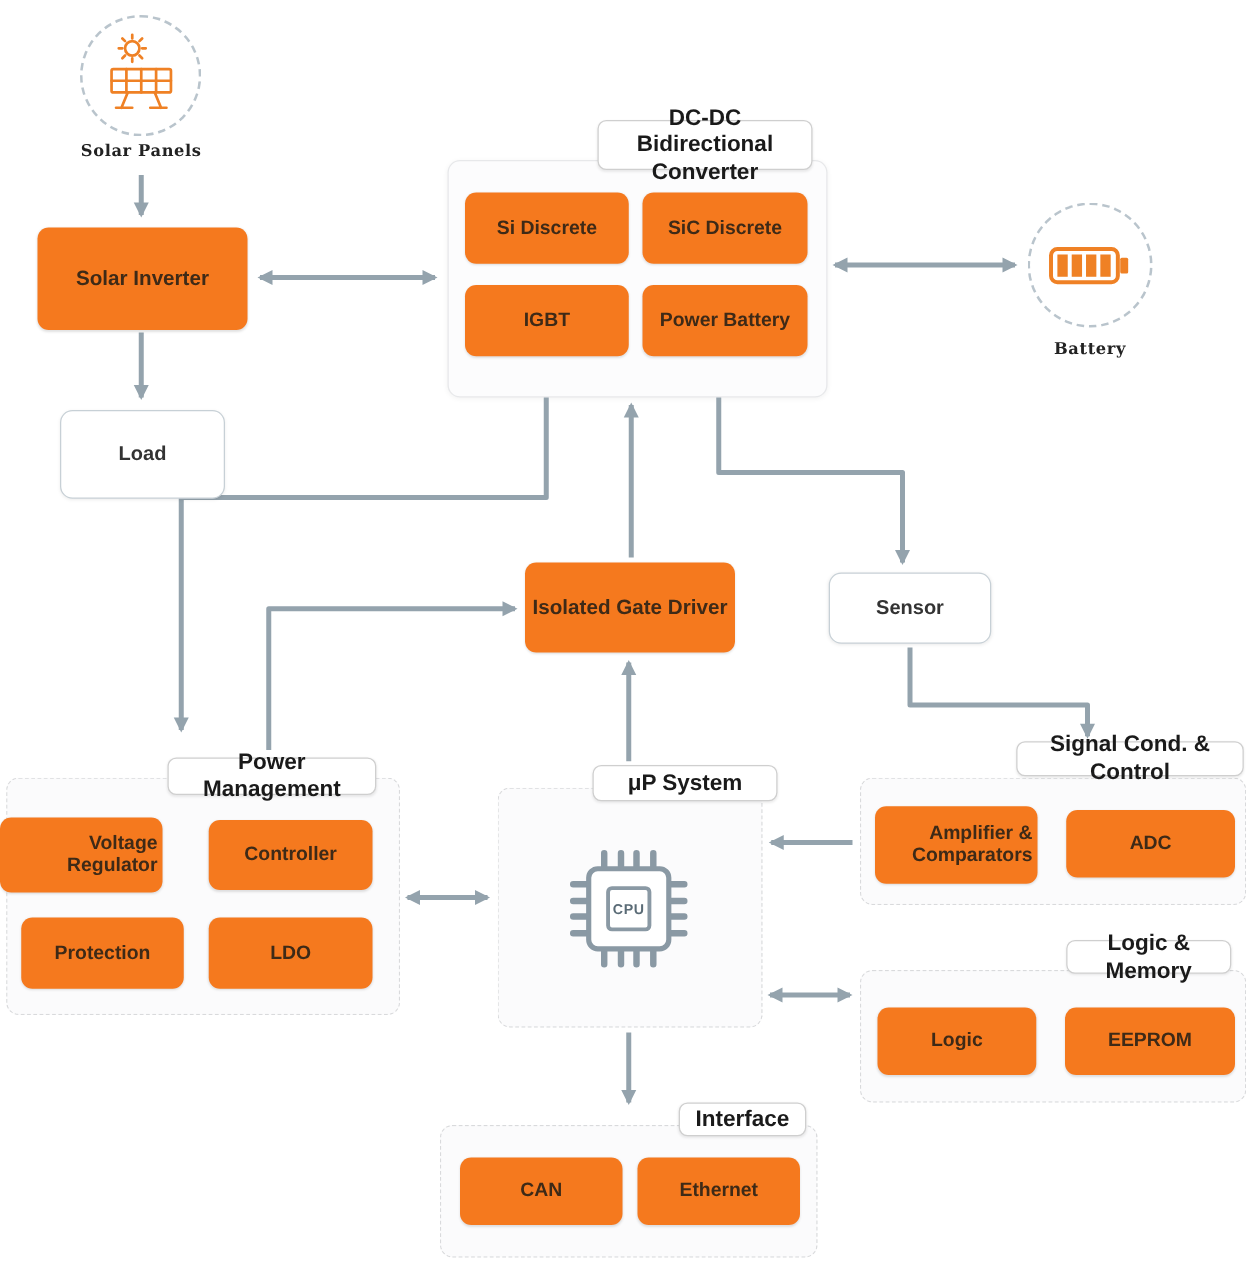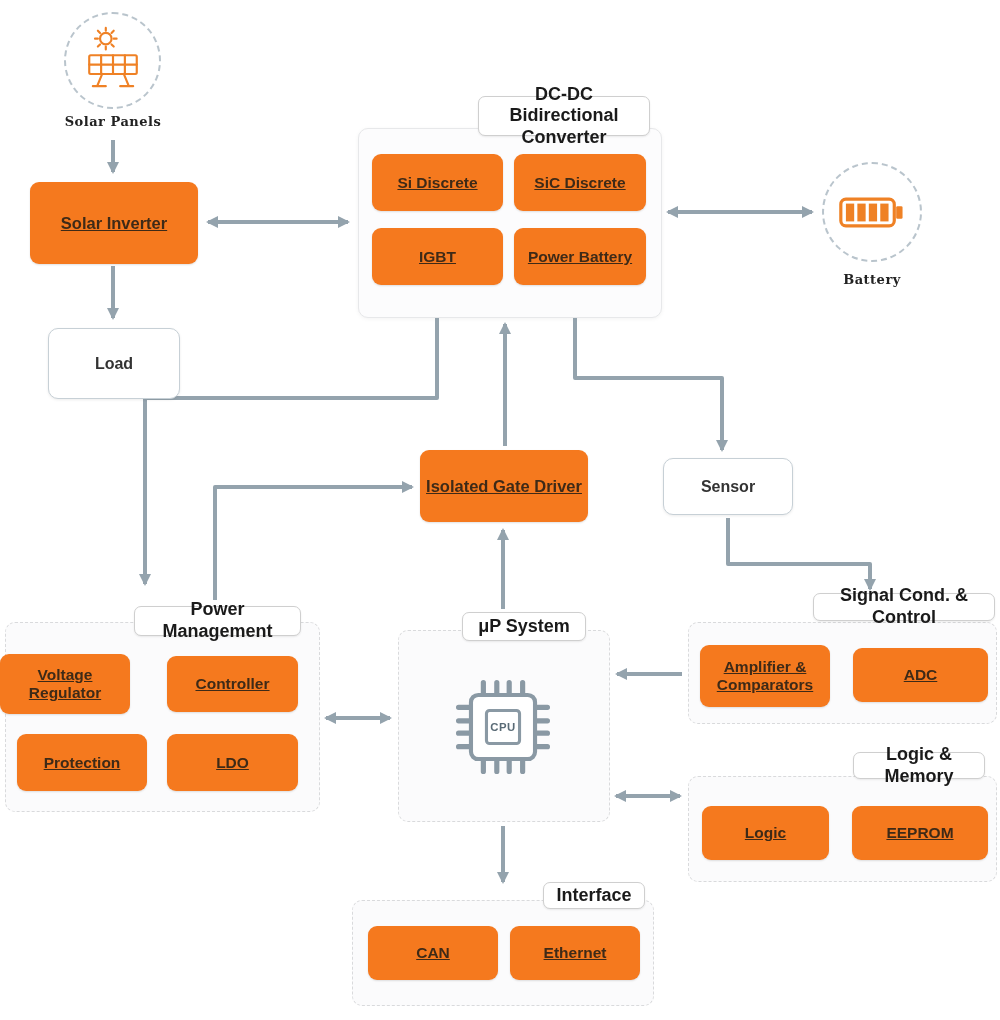--- a/index.html
+++ b/index.html
@@ -14,23 +14,23 @@
   }
   .group.solid{border:1px solid #e7e8ea;background:#fcfcfd;box-shadow:0 1px 4px rgba(0,0,0,0.05);}
   .pill{
     position:absolute;background:#ffffff;border:1px solid #cfcfcf;border-radius:7px;
     z-index:3;display:flex;align-items:center;justify-content:center;text-align:center;
     font-weight:bold;font-size:18px;color:#1a1a1a;line-height:1.2;
     box-shadow:0 1px 2px rgba(0,0,0,0.08);padding:2px 6px;box-sizing:border-box;
   }
   .orange-block{
     position:absolute;background:#f5791e;border-radius:9px;z-index:2;
-    display:flex;align-items:center;justify-content:center;text-align:center;
+    display:flex;align-items:center;justify-content:center;text-align:right;
     font-weight:bold;font-size:15.5px;color:#3e2a17;line-height:1.15;
-    box-shadow:0 1px 2px rgba(0,0,0,0.12);padding:4px;box-sizing:border-box;text-decoration:underline;
+    box-shadow:0 1px 2px rgba(0,0,0,0.12);padding:4px;box-sizing:border-box;
   }
   .white-node{
     position:absolute;background:#ffffff;border:1px solid #c7d0d6;border-radius:10px;z-index:2;
     display:flex;align-items:center;justify-content:center;text-align:center;
     font-weight:bold;font-size:16px;color:#333333;box-shadow:0 1px 3px rgba(0,0,0,0.08);
     box-sizing:border-box;
   }
   .icon-circle{
     position:absolute;border:2px dashed #b9c4cc;border-radius:50%;z-index:2;
     display:flex;align-items:center;justify-content:center;background:#ffffff;
@@ -116,21 +116,21 @@
 
   <div class="orange-block" style="left:420px;top:450px;width:168px;height:72px;font-size:16.5px;">Isolated Gate Driver</div>
   <div class="white-node" style="left:663px;top:458px;width:130px;height:57px;">Sensor</div>
 
   <div class="pill" style="left:134px;top:606px;width:167px;height:30px;">Power Management</div>
   <div class="orange-block" style="left:0;top:654px;width:130px;height:60px;">Voltage Regulator</div>
   <div class="orange-block" style="left:167px;top:656px;width:131px;height:56px;">Controller</div>
   <div class="orange-block" style="left:17px;top:734px;width:130px;height:57px;">Protection</div>
   <div class="orange-block" style="left:167px;top:734px;width:131px;height:57px;">LDO</div>
 
-  <div class="pill" style="left:462px;top:612px;width:124px;height:29px;">μP System</div>
+  <div class="pill" style="left:474px;top:612px;width:148px;height:29px;">μP System</div>
   <div class="cpu-icon" style="left:441px;top:665px;width:124px;height:124px;">
     <svg width="124" height="124" viewBox="0 0 120 120" fill="none" stroke="#8a99a4" stroke-linecap="round">
       <g stroke-width="5">
         <path d="M41 28 L41 17 M54 28 L54 17 M66 28 L66 17 M79 28 L79 17"></path>
         <path d="M41 92 L41 103 M54 92 L54 103 M66 92 L66 103 M79 92 L79 103"></path>
         <path d="M28 41 L17 41 M28 54 L17 54 M28 66 L17 66 M28 79 L17 79"></path>
         <path d="M92 41 L103 41 M92 54 L103 54 M92 66 L103 66 M92 79 L103 79"></path>
       </g>
       <rect x="29" y="29" width="62" height="62" rx="7" stroke-width="4" fill="#ffffff"></rect>
       <rect x="44" y="44" width="32" height="32" rx="3" stroke-width="3"></rect>

